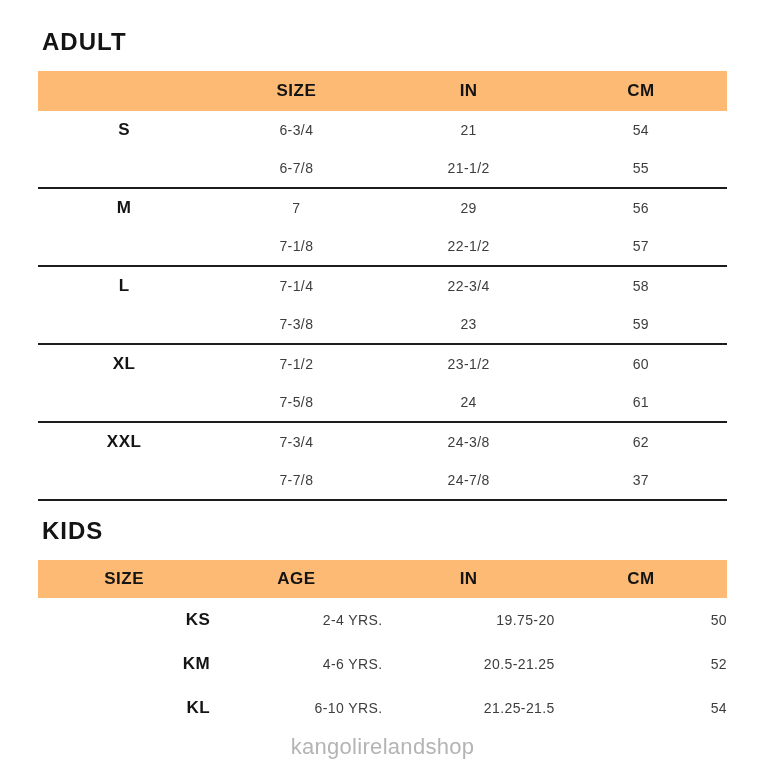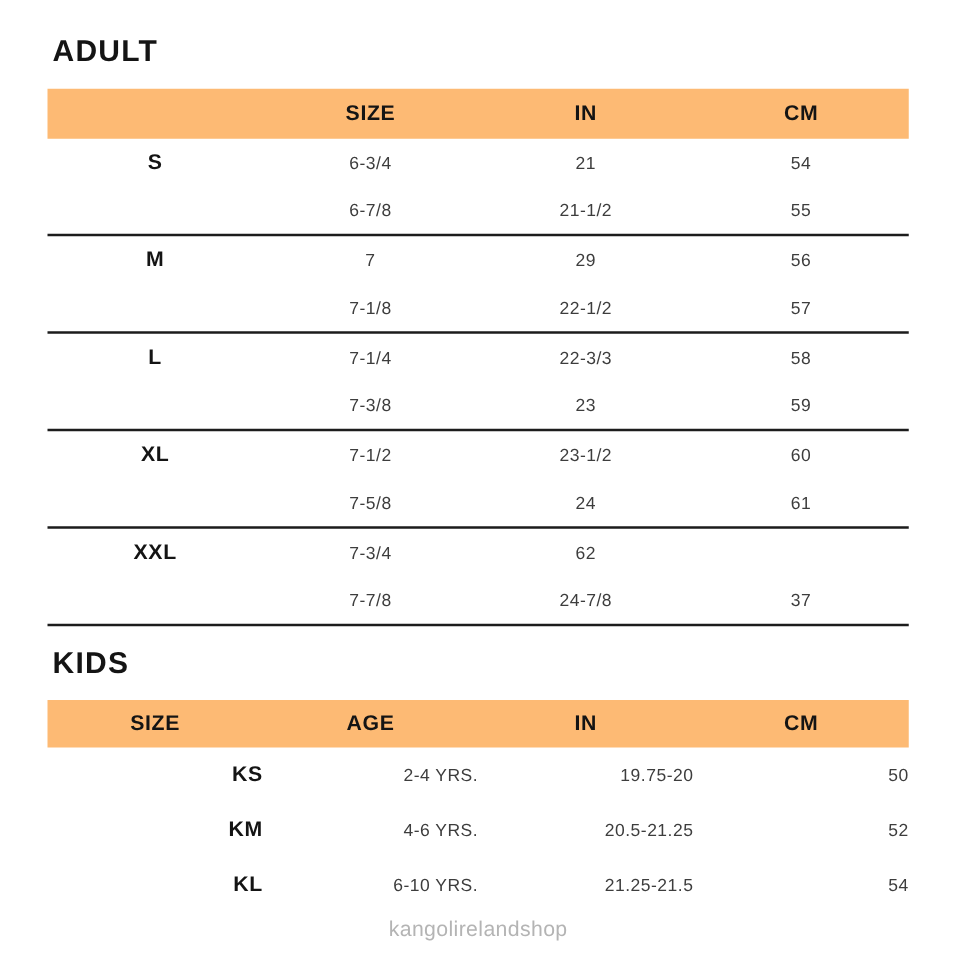--- a/index.html
+++ b/index.html
@@ -62,21 +62,21 @@
     letter-spacing: 0.5px;
   }
 
   .group { border-bottom: 2px solid #1c1c1c; }
 
   .kids-section { margin-top: 16px; }
 
   .watermark {
     margin-top: 4px;
     text-align: center;
-    font-size: 17px;
+    font-size: 22px;
     color: #b4b4b4;
     letter-spacing: 0.3px;
   }
 </style>
 </head>
 <body>
 
 <div class="page">
 
   <section class="adult">
@@ -117,21 +117,21 @@
           <div class="cell">7-1/8</div>
           <div class="cell">22-1/2</div>
           <div class="cell">57</div>
         </div>
       </div>
 
       <div class="group">
         <div class="row data">
           <div class="lbl">L</div>
           <div class="cell">7-1/4</div>
-          <div class="cell">22-3/3</div>
+          <div class="cell">22-3/4</div>
           <div class="cell">58</div>
         </div>
         <div class="row data">
           <div class="lbl"></div>
           <div class="cell">7-3/8</div>
           <div class="cell">23</div>
           <div class="cell">59</div>
         </div>
       </div>
 
@@ -147,20 +147,21 @@
           <div class="cell">7-5/8</div>
           <div class="cell">24</div>
           <div class="cell">61</div>
         </div>
       </div>
 
       <div class="group">
         <div class="row data">
           <div class="lbl">XXL</div>
           <div class="cell">7-3/4</div>
+          <div class="cell">24-3/8</div>
           <div class="cell">62</div>
         </div>
         <div class="row data">
           <div class="lbl"></div>
           <div class="cell">7-7/8</div>
           <div class="cell">24-7/8</div>
           <div class="cell">37</div>
         </div>
       </div>
     </div>

